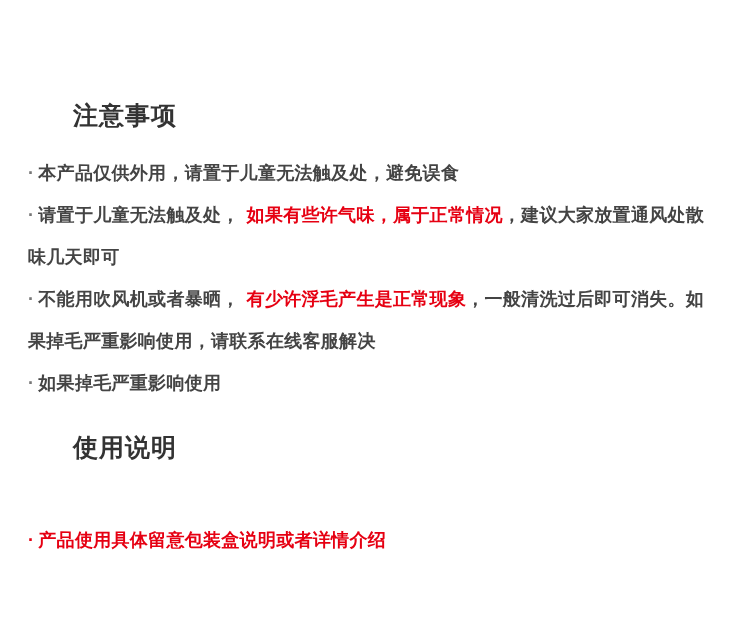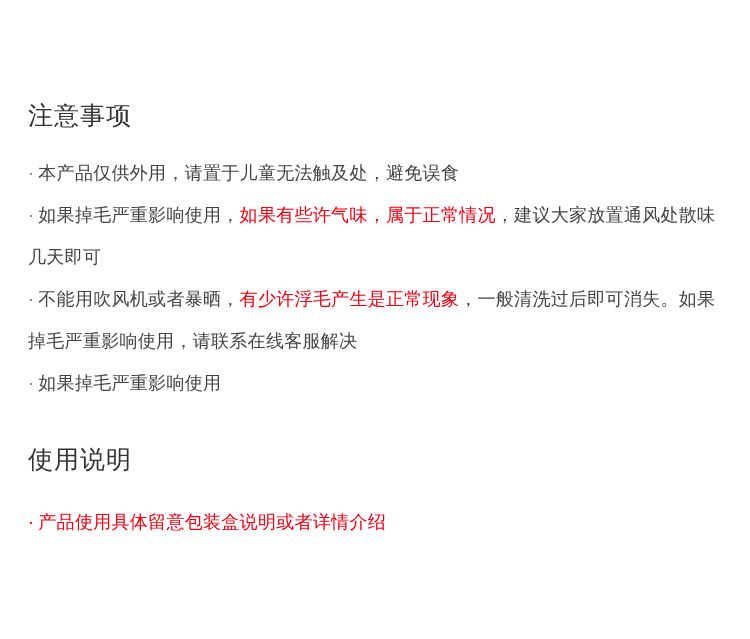--- a/index.html
+++ b/index.html
@@ -18,50 +18,53 @@
     position: relative;
     width: 750px;
     height: 639px;
     box-sizing: border-box;
     padding: 0 28px;
   }
   .section {
     position: absolute;
     left: 28px;
     right: 28px;
+    font-weight: bold;
   }
   .section-title {
     font-size: 25px;
-    font-weight: normal;
+    font-weight: bold;
     color: #333333;
     letter-spacing: 1px;
     line-height: 1.2;
+    margin-left: 45px;
   }
   .notes-title { top: 100px; }
   .notes-list {
     top: 152px;
   }
   .note-line {
     font-size: 18px;
     line-height: 42px;
     color: #444444;
     letter-spacing: 0.3px;
     white-space: normal;
   }
   .bullet {
     color: #777777;
     margin-right: 4px;
     font-size: 18px;
   }
   .hl {
     color: #e60012;
+    margin-left: 7px;
   }
-  .usage-title { top: 444px; }
+  .usage-title { top: 432px; }
   .usage-text {
-    top: 505px;
+    top: 523px;
     font-size: 18px;
     line-height: 34px;
     color: #e60012;
     letter-spacing: 0.3px;
   }
   .usage-text .bullet {
     color: #e60012;
   }
 </style>
 </head>
@@ -71,21 +74,21 @@
 
   <div class="section section-title notes-title">注意事项</div>
 
   <div class="section notes-list">
 
     <div class="note-line">
       <span class="bullet">·</span><span>本产品仅供外用，请置于儿童无法触及处，避免误食</span>
     </div>
 
     <div class="note-line">
-      <span class="bullet">·</span><span>如果掉毛严重影响使用，</span><span class="hl">如果有些许气味，属于正常情况</span><span>，建议大家放置通风处散味几天即可</span>
+      <span class="bullet">·</span><span>请置于儿童无法触及处，</span><span class="hl">如果有些许气味，属于正常情况</span><span>，建议大家放置通风处散味几天即可</span>
     </div>
 
     <div class="note-line">
       <span class="bullet">·</span><span>不能用吹风机或者暴晒，</span><span class="hl">有少许浮毛产生是正常现象</span><span>，一般清洗过后即可消失。如果掉毛严重影响使用，请联系在线客服解决</span>
     </div>
 
     <div class="note-line">
       <span class="bullet">·</span><span>如果掉毛严重影响使用</span>
     </div>
 

